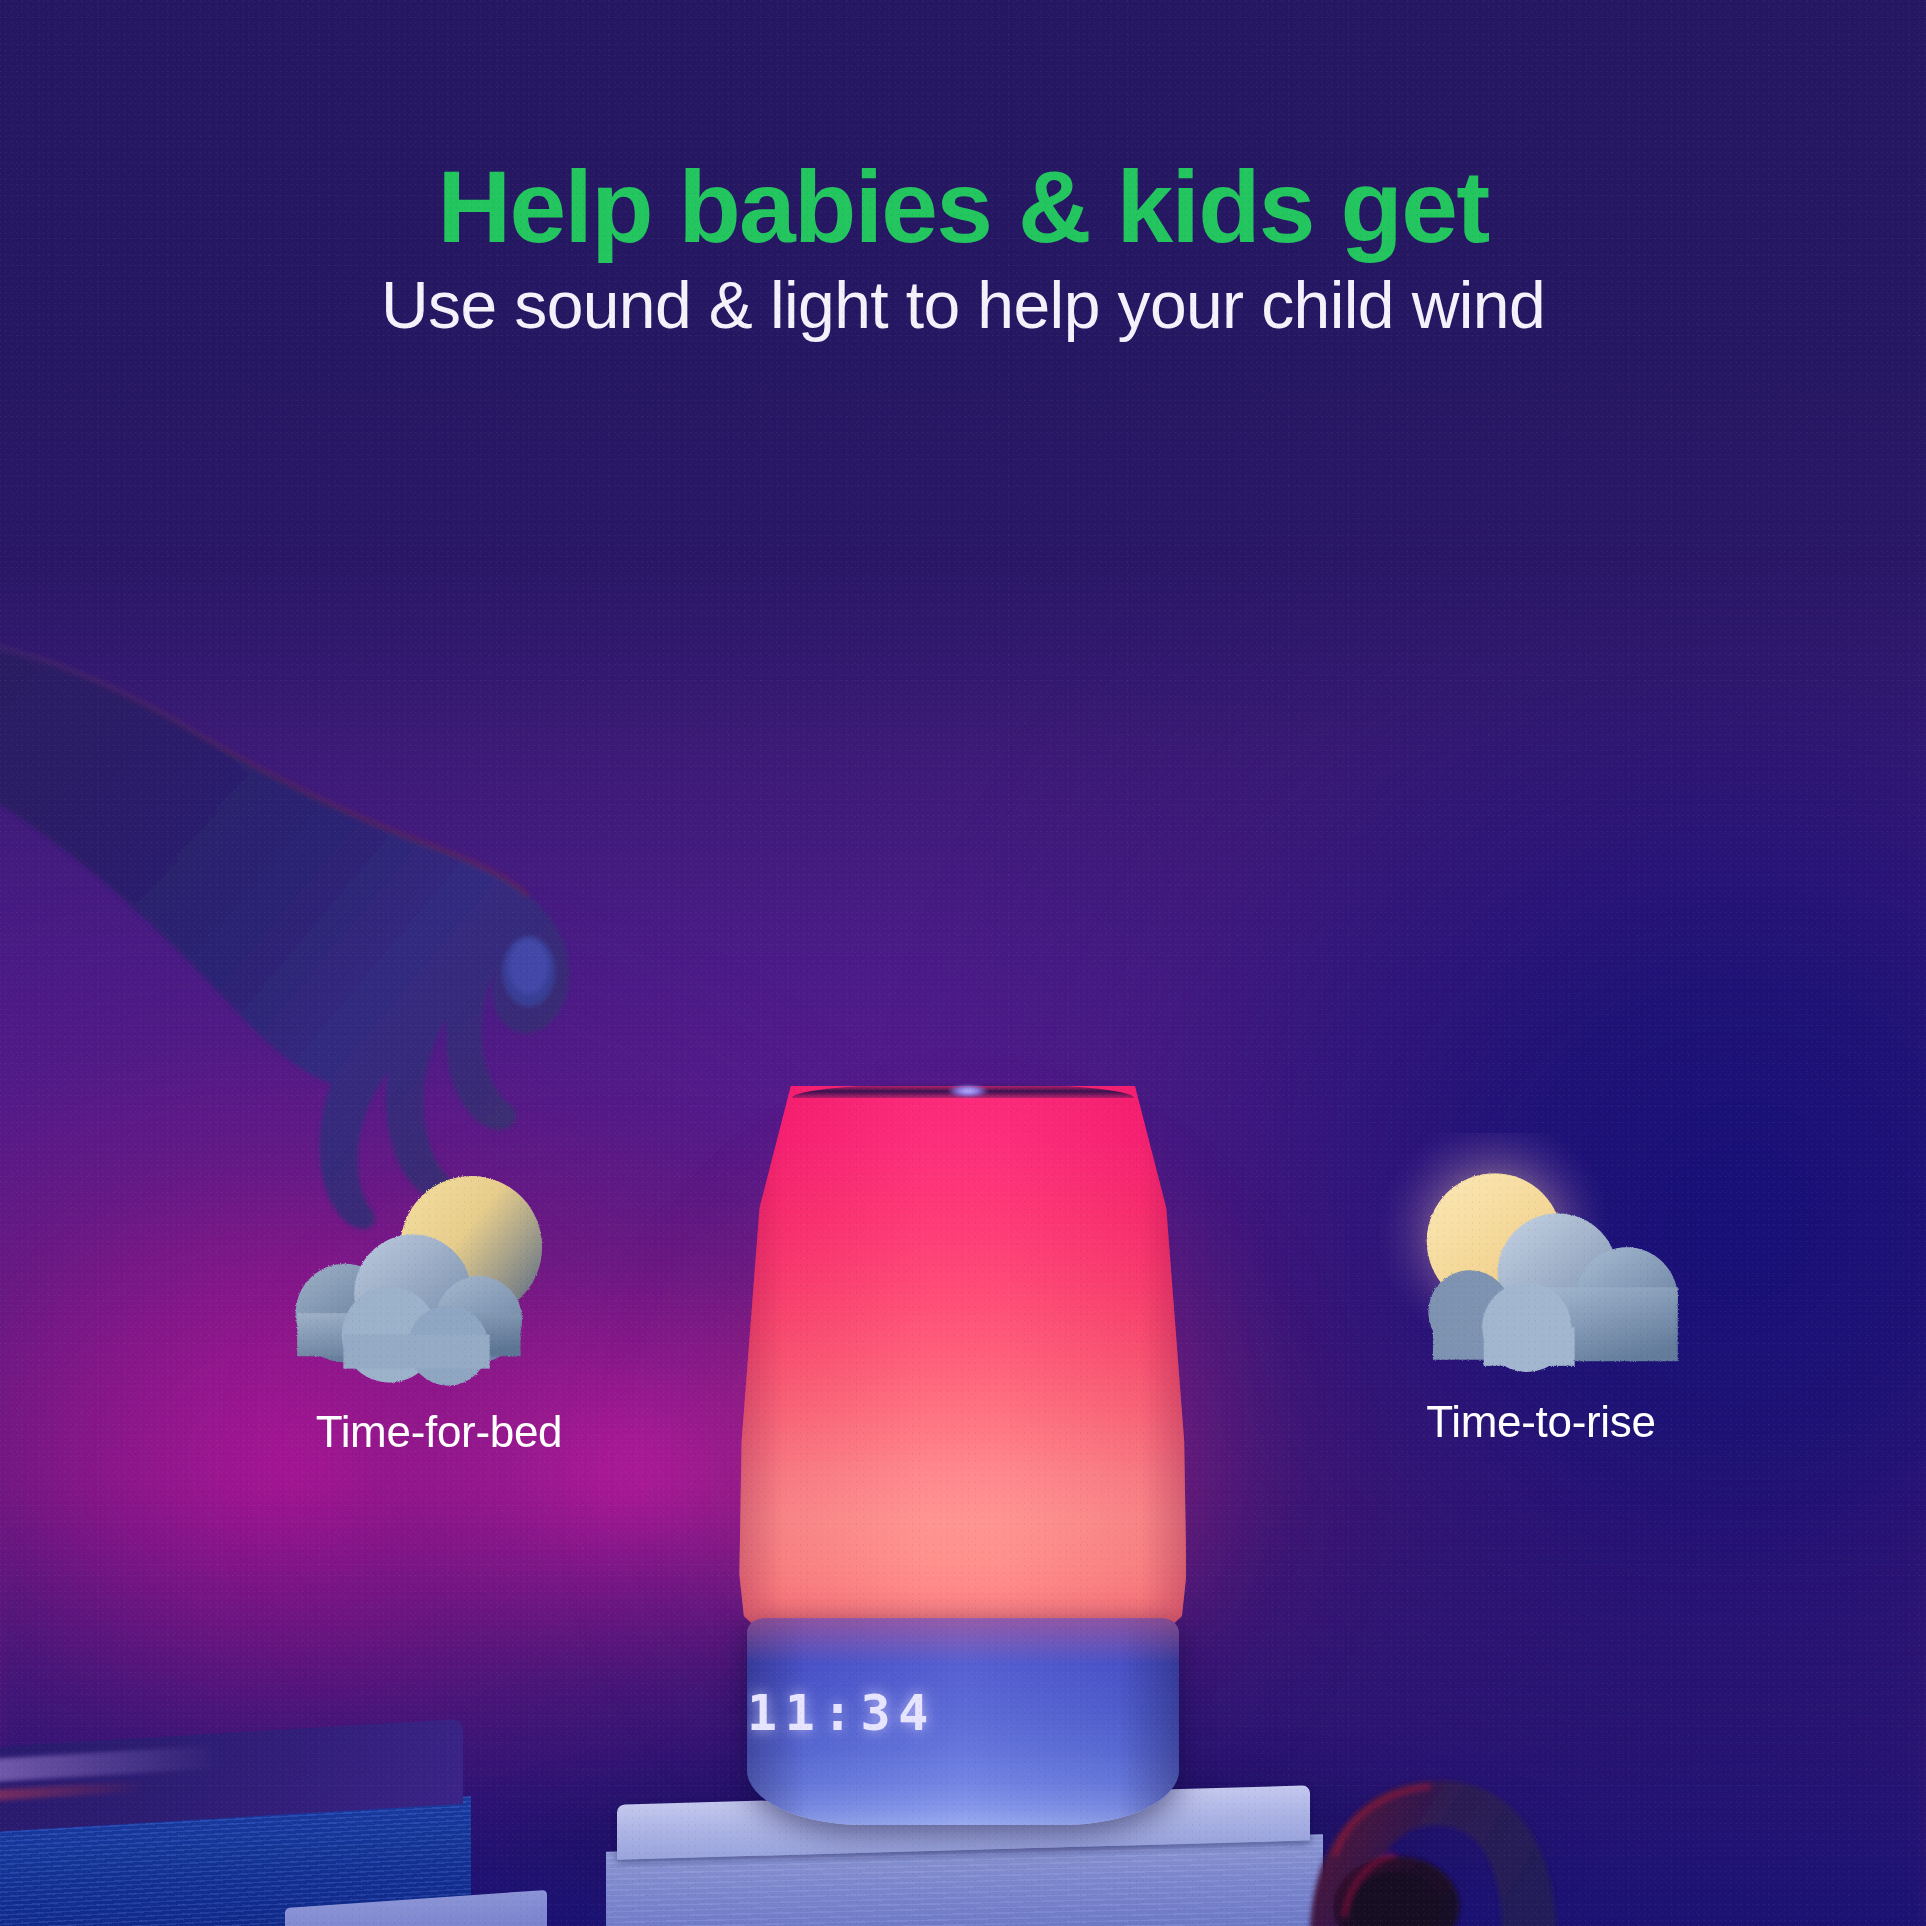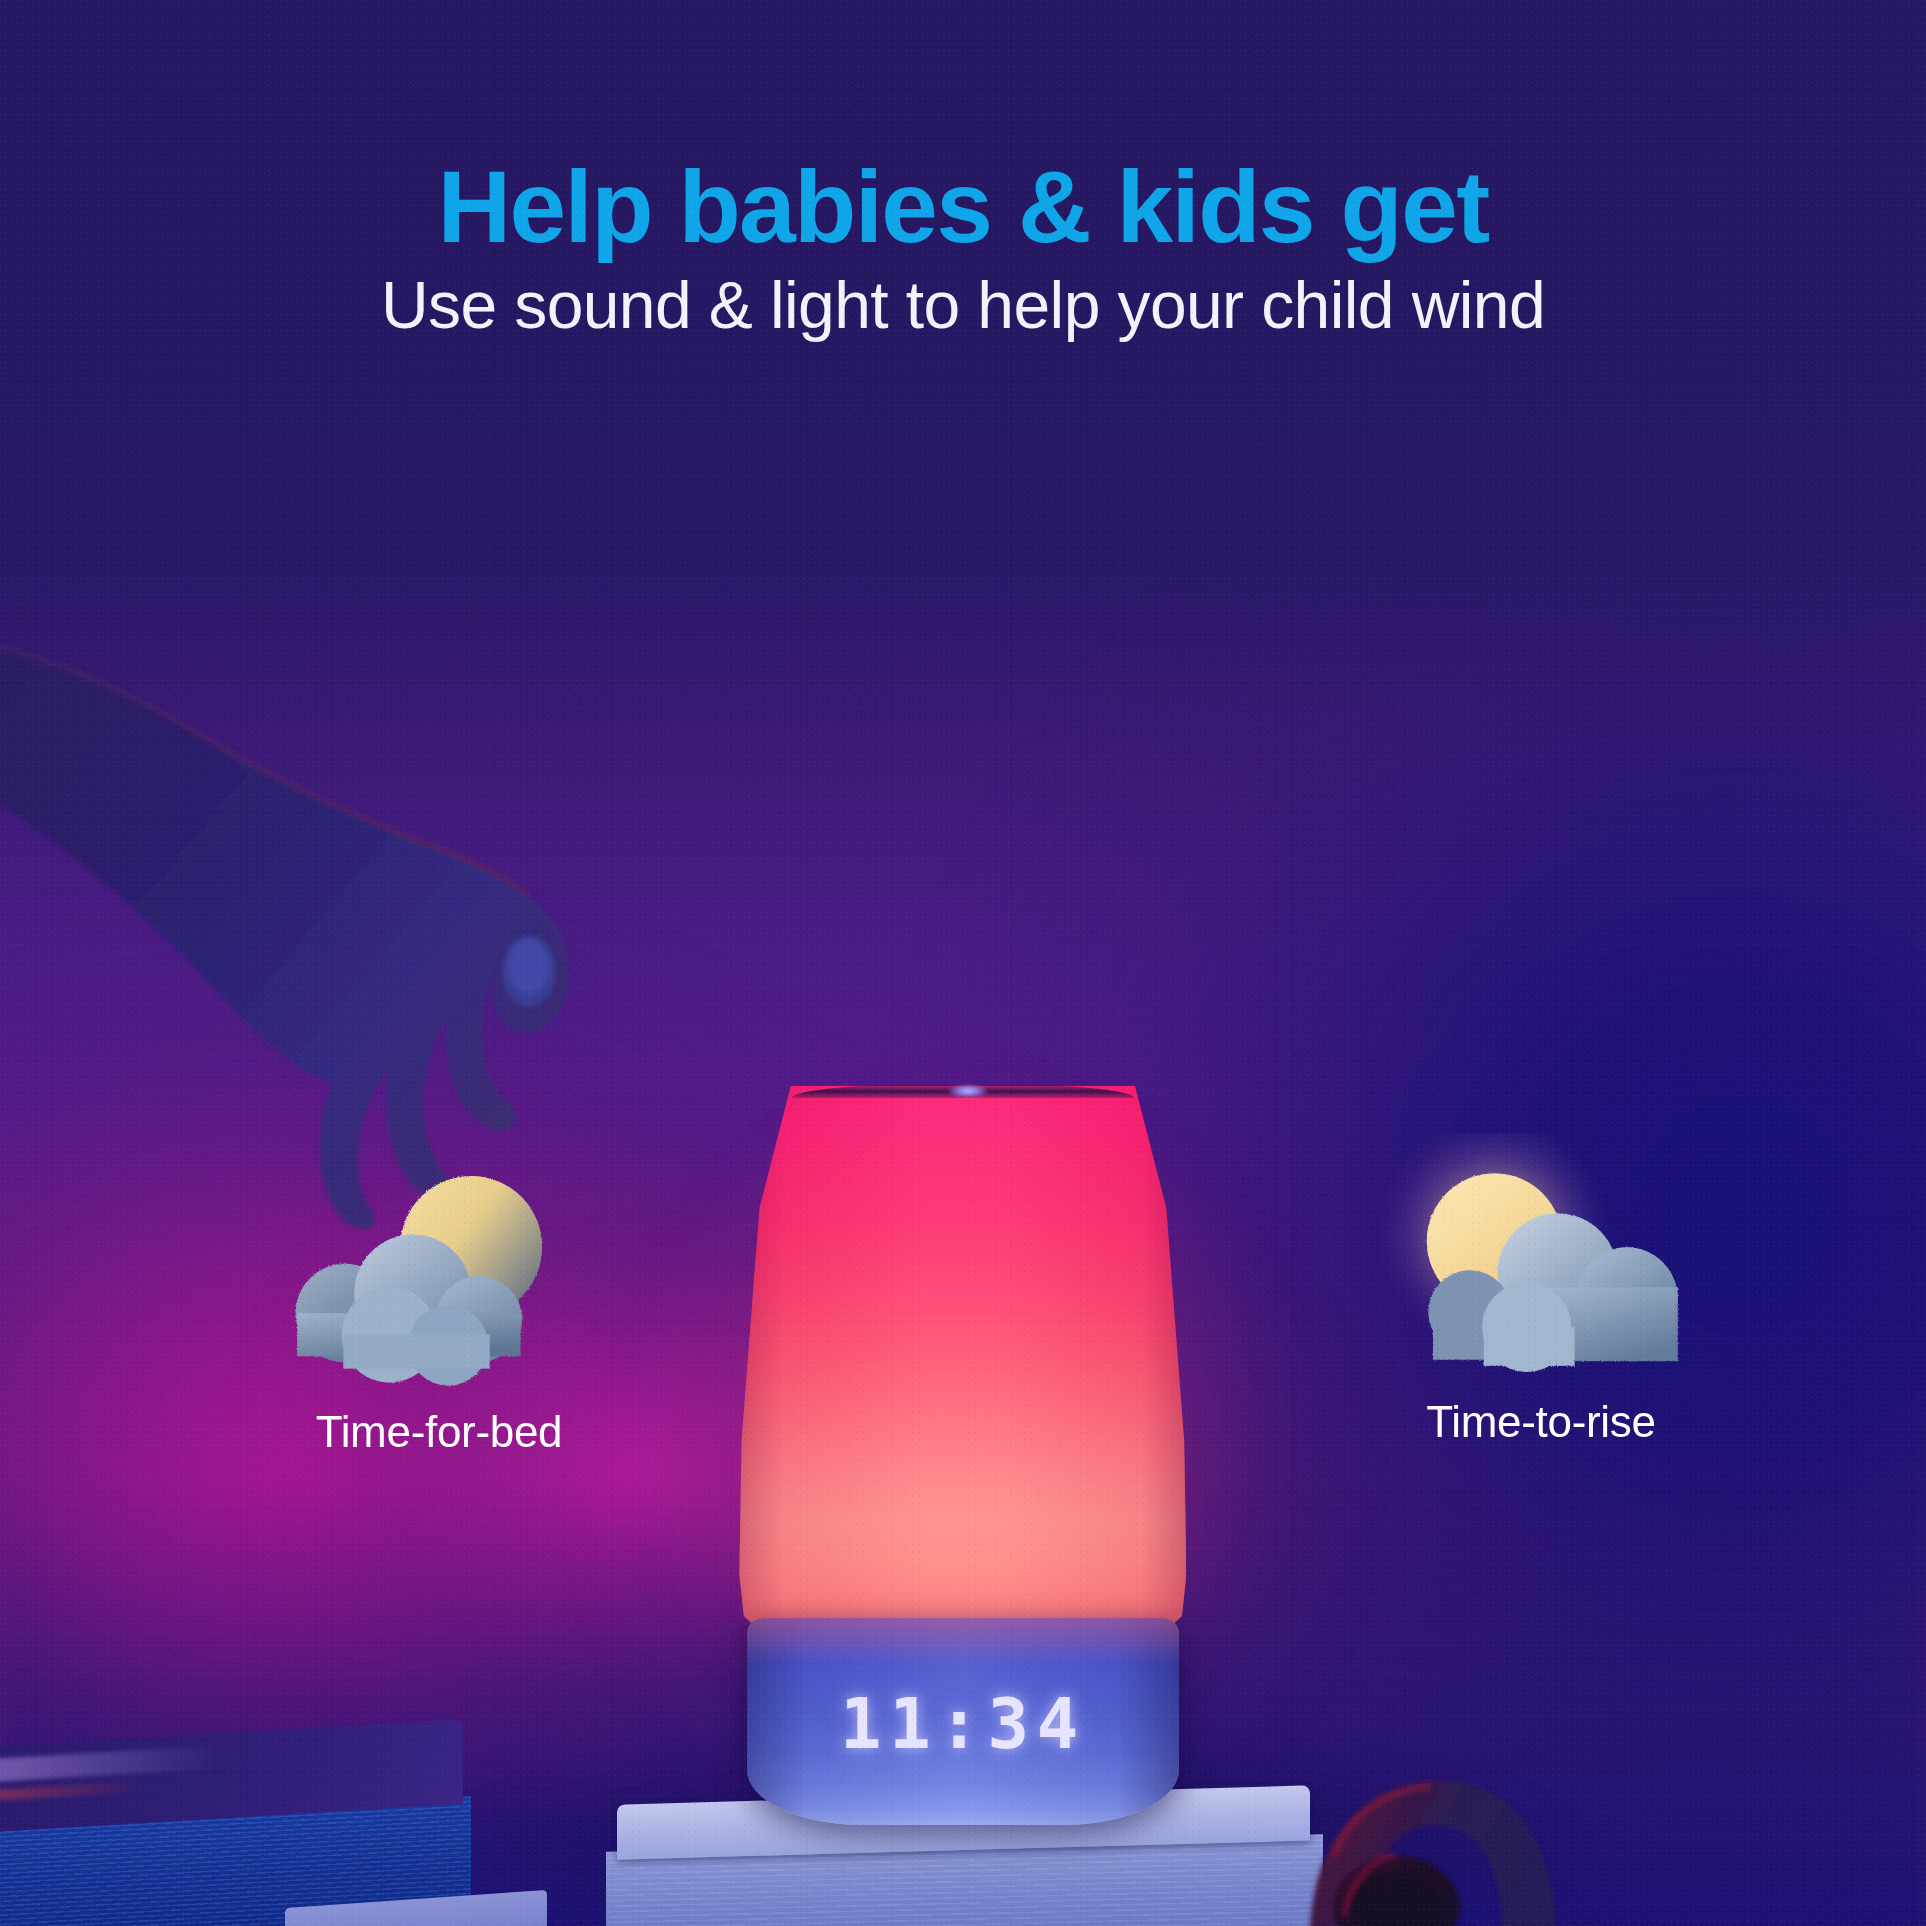--- a/index.html
+++ b/index.html
@@ -95,21 +95,21 @@
   }
 
   
   .copy{
     position:absolute; left:0; top:0; width:1926px;
     text-align:center; z-index:40;
   }
   .headline{
     margin-top:151px;
     font-size:102px; line-height:1.10; font-weight:700;
-    letter-spacing:-1.7px; color:#0ea5e9;text-align:center;
+    letter-spacing:-1.7px; color:#22c55e;text-align:center;
   }
   .headline .l2{ display:block; }
   .subhead{
     font-size:66px; line-height:1.28; font-weight:400;
     letter-spacing:-0.6px; color:#f4f1fb;
   }
   .subhead .l2{ display:block; }
 
   
   .hand{
@@ -216,23 +216,23 @@
       rgba(255,255,255,0.06) 50%,
       rgba(16,12,70,0.06) 86%, rgba(16,12,70,0.40) 100%);
   }
   
   .base::after{
     content:""; position:absolute; left:0; top:0; width:100%; height:46px;
     background:linear-gradient(180deg, rgba(255,110,130,0.42) 0%, rgba(255,110,130,0.0) 100%);
   }
   .clock{
     position:absolute; left:0; top:66px; width:100%;
-    text-align:center; z-index:5;
+    text-align:left; z-index:5;
     font-family:"DejaVu Sans Mono", monospace;
-    font-size:69px; font-weight:700; letter-spacing:7.7px;
+    font-size:50px; font-weight:700; letter-spacing:7.7px;
     color:#e7e4ff;
     text-shadow:0 0 12.3px rgba(222,218,255,0.62), 0 0 26px rgba(180,178,255,0.35);
   }
 
   
   .book-stack{
     position:absolute; left:586px; top:1795px; width:755px; height:170px;
     z-index:25;
   }
   .book-top{

